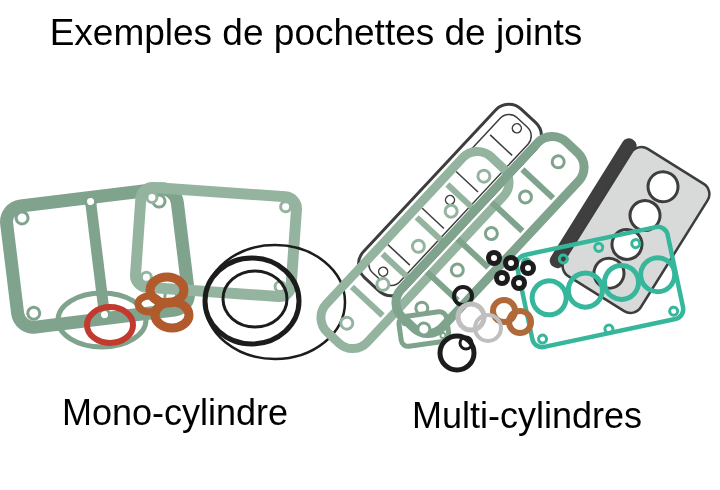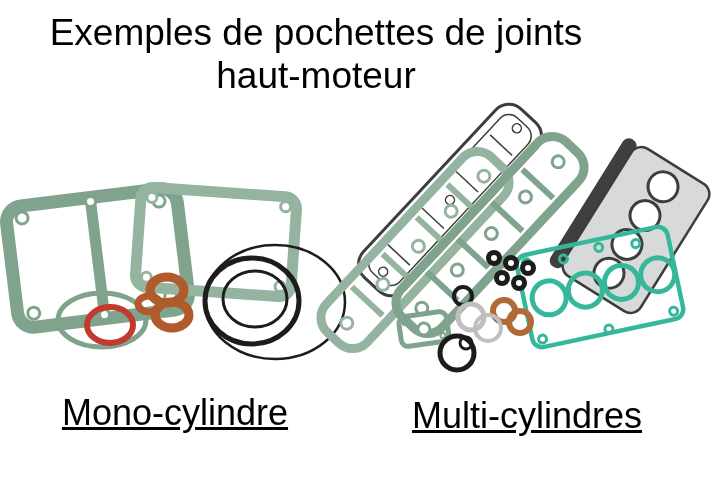--- a/index.html
+++ b/index.html
@@ -6,32 +6,31 @@
   body{
     width:720px;height:490px;position:relative;overflow:hidden;
     background:#ffffff;color:#000;
     font-family:"Liberation Sans", sans-serif;
   }
   .title{
     position:absolute;top:12px;left:0;width:632px;
     text-align:center;font-size:37px;line-height:1.16;color:#000;
   }
   .caption{
-    position:absolute;font-size:36px;color:#000;text-align:center;text-decoration:underline;
+    position:absolute;font-size:36px;color:#000;text-align:center;
   }
   .caption-left{top:392px;left:22px;width:306px;}
   .caption-right{top:395px;left:374px;width:306px;}
   svg.scene{position:absolute;left:0;top:0;width:720px;height:490px;}
 </style>
 </head>
 <body>
 
 <div class="title">
   <div>Exemples de pochettes de joints</div>
-  <div>haut-moteur</div>
 </div>
 
 <svg class="scene" viewBox="0 0 720 490" aria-hidden="true">
 
   <g>
 
     <g fill="none" transform="rotate(-7 98 262)" stroke="#7fa38c">
       <rect x="12" y="197" width="172" height="122" rx="16" stroke-width="13"></rect>
       <line x1="98" y1="203" x2="98" y2="313" stroke-width="11"></line>
       <circle cx="28" cy="209" r="6" fill="#fff" stroke-width="3"></circle>

